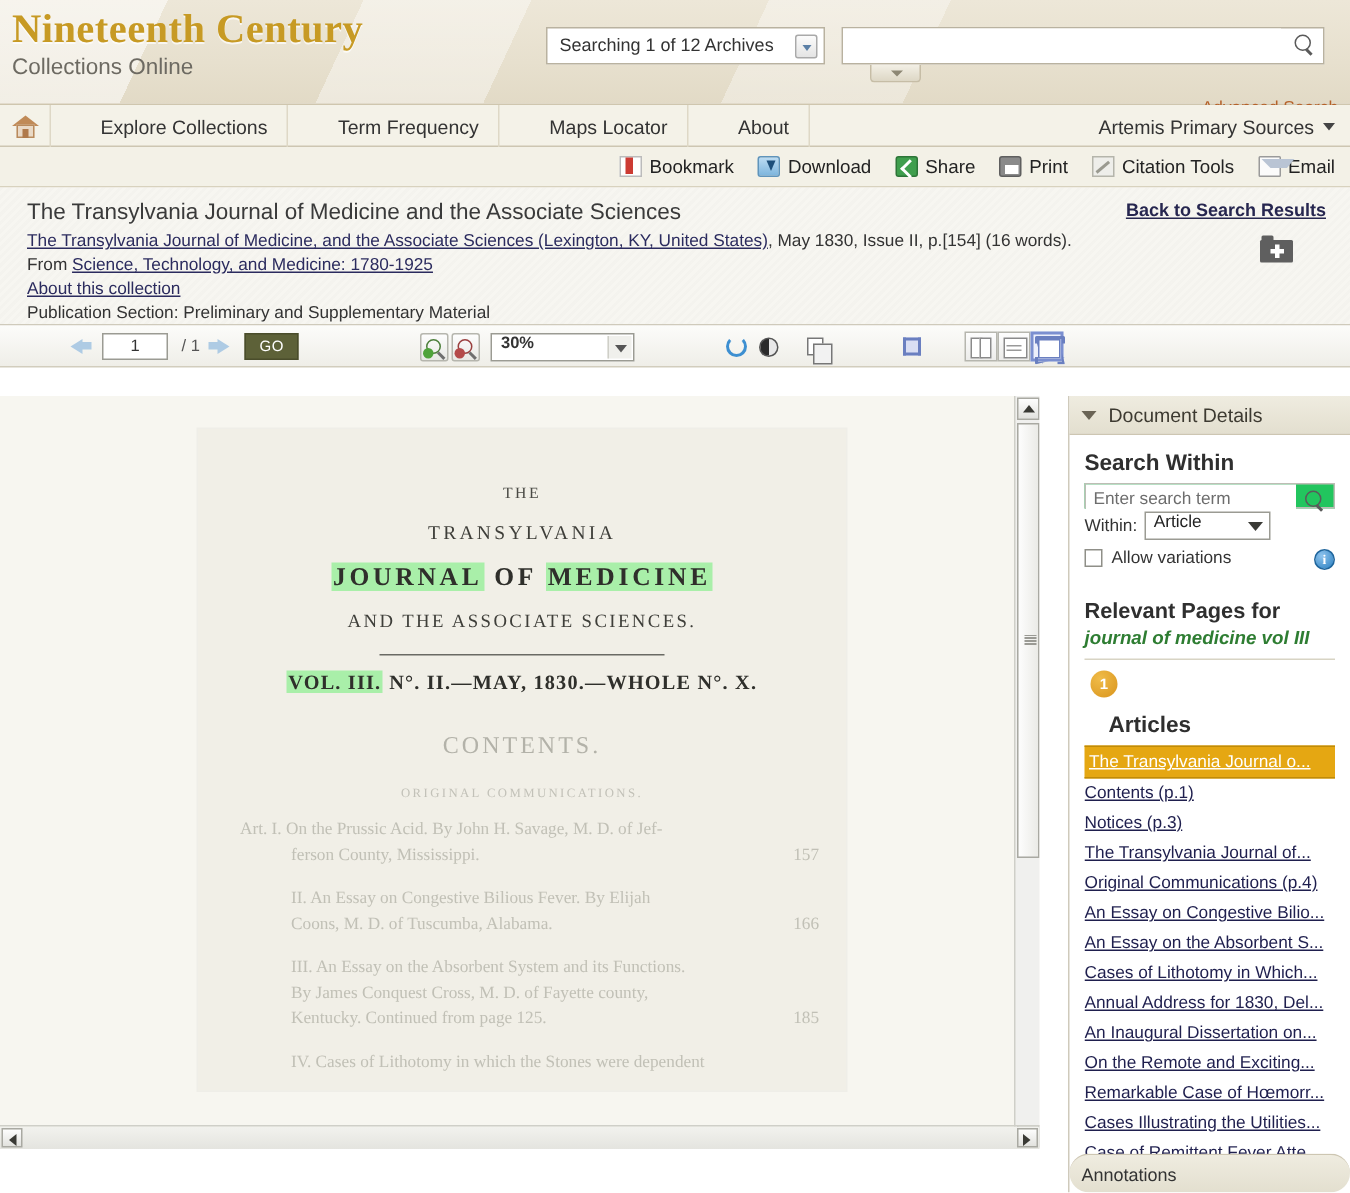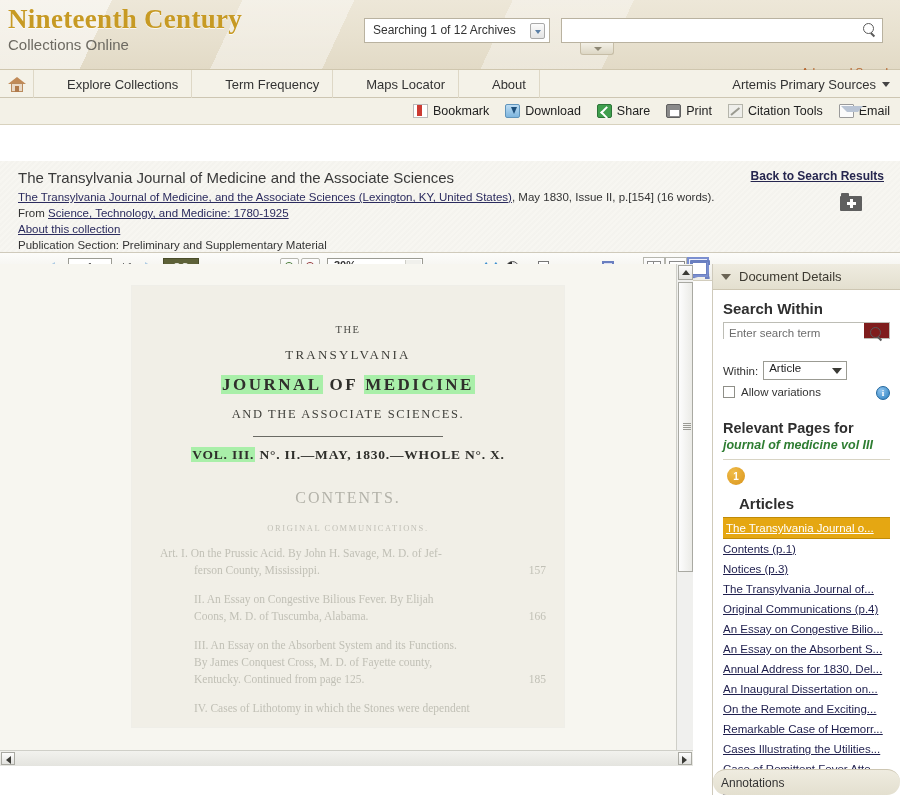--- a/index.html
+++ b/index.html
@@ -184,21 +184,20 @@
 
   
   .record {
     position:relative;
     padding:8px 10px 6px 18px;
     background:
       repeating-linear-gradient(135deg, rgba(0,0,0,.012) 0 2px, rgba(255,255,255,0) 2px 4px),
       #f7f6f1;
     border-bottom:1px solid #cfcabb;
     height:92px;
-    margin-top:36px;
   }
   .rec-title { font-size:15px; color:#3a3a3a; font-family:"Liberation Sans", sans-serif; margin-bottom:3px; }
   .rec-line { font-size:11.5px; color:#333; line-height:16px; }
   .rec-link { color:#2b2b5e; text-decoration:underline; cursor:pointer; }
   .rec-back {
     position:absolute; right:16px; top:8px;
     font-size:12px; font-weight:bold; color:#26264f;
     text-decoration:underline; cursor:pointer;
   }
   .folder-add {
@@ -371,22 +370,22 @@
   }
   .panel-head .tri-d {
     width:0; height:0; margin-right:8px;
     border-left:5px solid transparent; border-right:5px solid transparent;
     border-top:6px solid #6a6455;
   }
   .panel-head .ttl { font-size:13px; color:#3d3a31; }
   .panel-body { padding:8px 10px 0 10px; }
   .sec-title { font-size:15px; font-weight:bold; color:#2f2f2f; margin:2px 0 5px; }
   .sw-input-wrap {
-    position:relative; height:17px; background:#7f1d1d;
-    border:1px solid #bdbdb5; margin-bottom:22px;
+    position:relative; height:17px; background:#22c55e;
+    border:1px solid #bdbdb5; margin-bottom:2px;
   }
   .sw-input-wrap input {
     border:0; outline:0; width:140px; height:19px; padding:0 5px;
     font-size:11.5px; color:#555; font-family:"Liberation Sans", sans-serif;
   }
   .sw-input-wrap input::placeholder { color:#6d6d6d; }
   .within-row { display:flex; align-items:center; margin-bottom:6px; }
   .within-row .lb { font-size:11.5px; color:#333; margin-right:5px; }
   .within-sel {
     width:84px; height:19px; background:#fff; border:1px solid #9b9b93;
@@ -664,20 +663,21 @@
 
         <div class="art-title">Articles</div>
         <ul class="art-list">
           <li class="sel">The Transylvania Journal o...</li>
           <li>Contents (p.1)</li>
           <li>Notices (p.3)</li>
           <li>The Transylvania Journal of...</li>
           <li>Original Communications (p.4)</li>
           <li>An Essay on Congestive Bilio...</li>
           <li>An Essay on the Absorbent S...</li>
+          <li>Cases of Lithotomy in Which...</li>
           <li>Annual Address for 1830, Del...</li>
           <li>An Inaugural Dissertation on...</li>
           <li>On the Remote and Exciting...</li>
           <li>Remarkable Case of Hœmorr...</li>
           <li>Cases Illustrating the Utilities...</li>
           <li>Case of Remittent Fever Atte...</li>
           <li>Case of Laryngotomy. By Dr....</li>
         </ul>
       </div>
 

